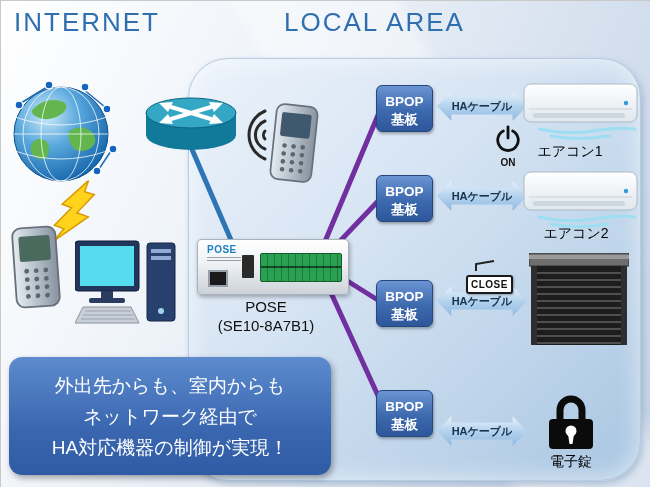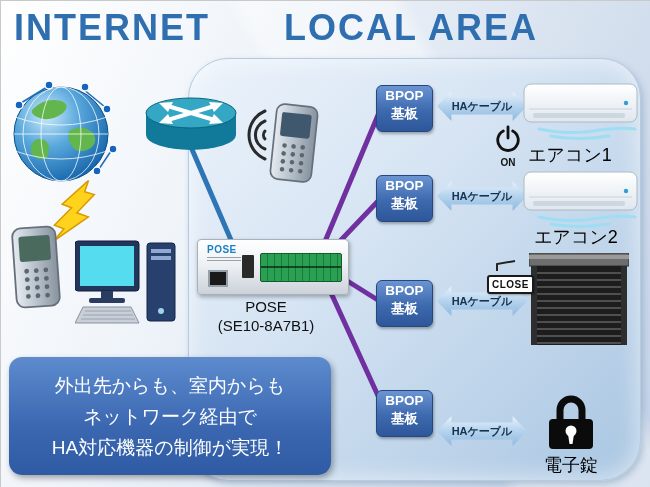--- a/index.html
+++ b/index.html
@@ -7,21 +7,21 @@
     position:relative; width:650px; height:487px; overflow:hidden;
     background:linear-gradient(115deg,#ffffff 0%,#eef3f9 35%,#d9e3f0 65%,#c2d2e6 100%);
     border:1px solid #c9c9c9;
   }
   .slide::before{
     content:""; position:absolute; inset:0;
     background:linear-gradient(60deg, transparent 54%, rgba(255,255,255,.40) 56% 72%, transparent 74%);
     pointer-events:none;
   }
   .abs { position:absolute; }
-  .title { position:absolute; font-size:36px; font-weight:700; letter-spacing:2px; color:#2f6fb0; z-index:4; }
+  .title { position:absolute; font-size:26px; font-weight:400; letter-spacing:2px; color:#2f6fb0; z-index:4; }
   .title.internet { left:13px; top:6px; }
   .title.local    { left:283px; top:6px; }
 
   .panel {
     position:absolute; left:187px; top:57px; width:451px; height:421px;
     border-radius:40px; z-index:0;
     background:linear-gradient(135deg,#ecf3fb 0%,#d6e4f3 40%,#a9c6e2 100%);
     border:1px solid #b4cbe2;
     box-shadow:inset 0 0 24px rgba(255,255,255,.65), 2px 3px 6px rgba(90,120,155,.35);
   }
@@ -51,41 +51,41 @@
   }
   .pose-label { position:absolute; left:190px; top:296px; width:150px; text-align:center; z-index:3;
     font-size:15px; color:#111; line-height:19px; }
 
   
   .bpop {
     position:absolute; left:375px; width:57px; height:47px; z-index:3;
     border-radius:6px; border:1px solid #24477e;
     background:linear-gradient(180deg,#6a94d2 0%,#3d69ae 55%,#2e579a 100%);
     color:#fff; font-weight:700; font-size:13.5px; text-align:center; line-height:1.3;
-    padding-top:1px; box-sizing:border-box; box-shadow:1px 2px 3px rgba(0,0,0,.3);
+    padding-top:7px; box-sizing:border-box; box-shadow:1px 2px 3px rgba(0,0,0,.3);
   }
   .bpop span { display:block; }
 
   
   .cable {
     position:absolute; left:436px; width:90px; height:30px; z-index:2;
     background:linear-gradient(180deg,#e9f3fc 0%,#b9d6ef 45%,#8fb9e0 100%);
     clip-path:polygon(0 50%, 16% 0, 16% 22%, 84% 22%, 84% 0, 100% 50%, 84% 100%, 84% 78%, 16% 78%, 16% 100%);
     text-align:center; line-height:30px; font-size:11px; font-weight:700; color:#16324f;
     filter:drop-shadow(0 1px 1px rgba(0,0,0,.35));
   }
 
   
   .sign { position:absolute; z-index:3; text-align:center; }
   .sign-plate {
     background:#fff; border:2px solid #1a1a1a; border-radius:3px;
     font-size:10px; font-weight:700; letter-spacing:.5px; color:#111;
     padding:2px 3px; box-shadow:1px 1px 2px rgba(0,0,0,.3);
   }
-  .label { position:absolute; z-index:3; font-size:18px; color:#000; text-align:center; }
+  .label { position:absolute; z-index:3; font-size:14px; color:#000; text-align:center; }
 
   .power-wrap { position:absolute; left:492px; top:124px; width:30px; z-index:3; text-align:center; }
   .power-on-text { font-size:10px; font-weight:700; color:#111; margin-top:0px; }
 
   
   .message {
     position:absolute; left:8px; top:356px; width:322px; height:118px; z-index:3;
     border-radius:13px; background:linear-gradient(180deg,#5d8bce 0%,#3a67b0 60%,#2f5ba5 100%);
     box-shadow:2px 3px 6px rgba(0,0,0,.35);
     color:#fff; font-size:19px; line-height:31px; text-align:center;
@@ -311,21 +311,21 @@
     <line x1="6" y1="26" x2="109" y2="26" stroke="#c8d2da"></line>
     <rect x="10" y="30" width="92" height="5" rx="2" fill="#cdd7e0"></rect>
     <circle cx="103" cy="20" r="2.2" fill="#2f9fd8"></circle>
     <g fill="none" stroke="#9fdef2" stroke-width="3" stroke-linecap="round">
       <path d="M16,46 Q45,52 70,48 T112,46"></path>
         <path d="M28,53 Q55,58 86,53"></path>
     </g>
   </svg>
   <div class="label" style="left:530px;top:224px;width:90px">エアコン2</div>
 
-  <div class="sign" style="left:486px;top:256px">
+  <div class="sign" style="left:465px;top:256px">
     <svg class="hanger" width="44" height="12">
         <path d="M9,12 L9,5 L27,2" stroke="#222" stroke-width="2" fill="none"></path>
       </svg>
     <div class="sign-plate">CLOSE</div>
   </div>
   <svg class="abs icon" style="left:528px;top:252px" width="100" height="94" viewBox="0 0 100 94">
     <rect x="0" y="0" width="100" height="13" fill="#6e6e6e" stroke="#333"></rect>
     <rect x="0" y="2" width="100" height="4" fill="#9a9a9a"></rect>
     <rect x="2" y="13" width="6" height="79" fill="#2e2e2e"></rect>
     <rect x="92" y="13" width="6" height="79" fill="#2e2e2e"></rect>

